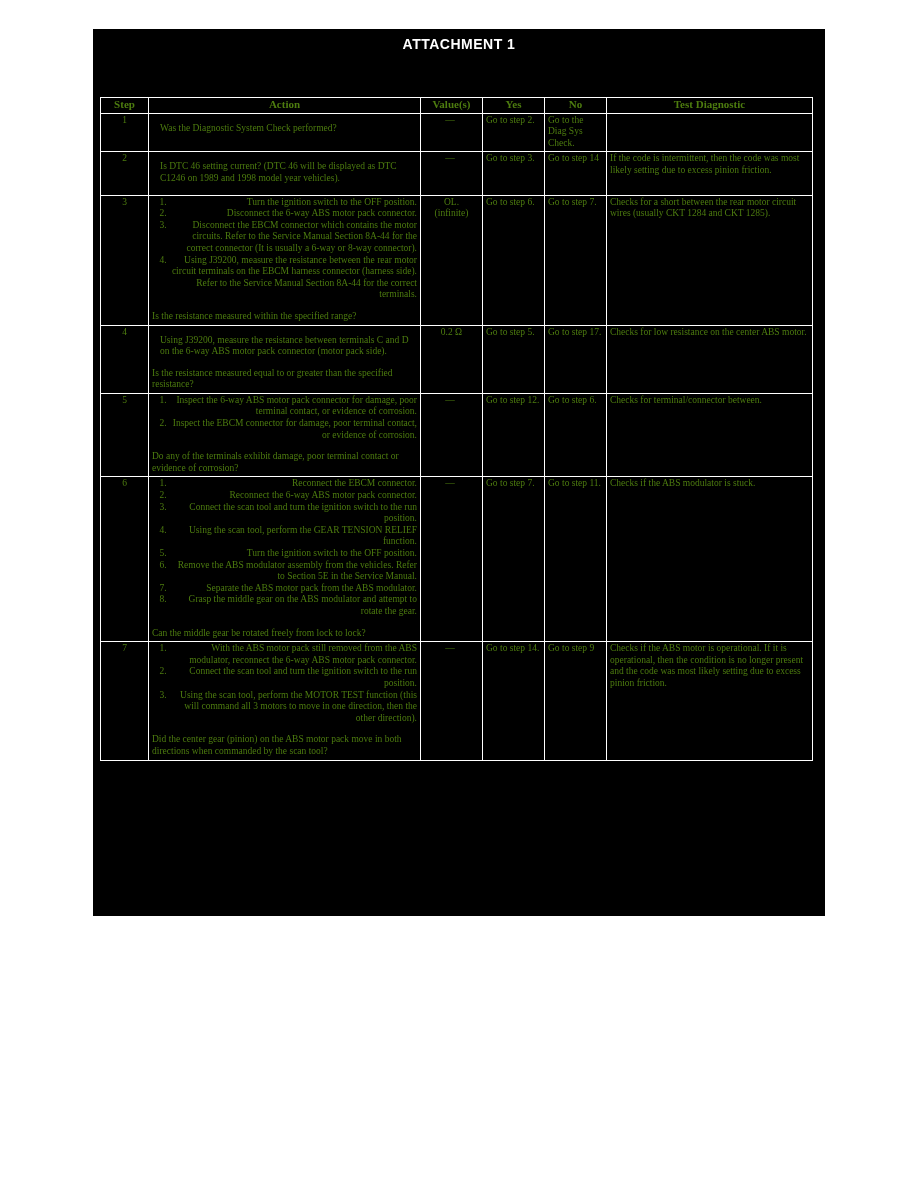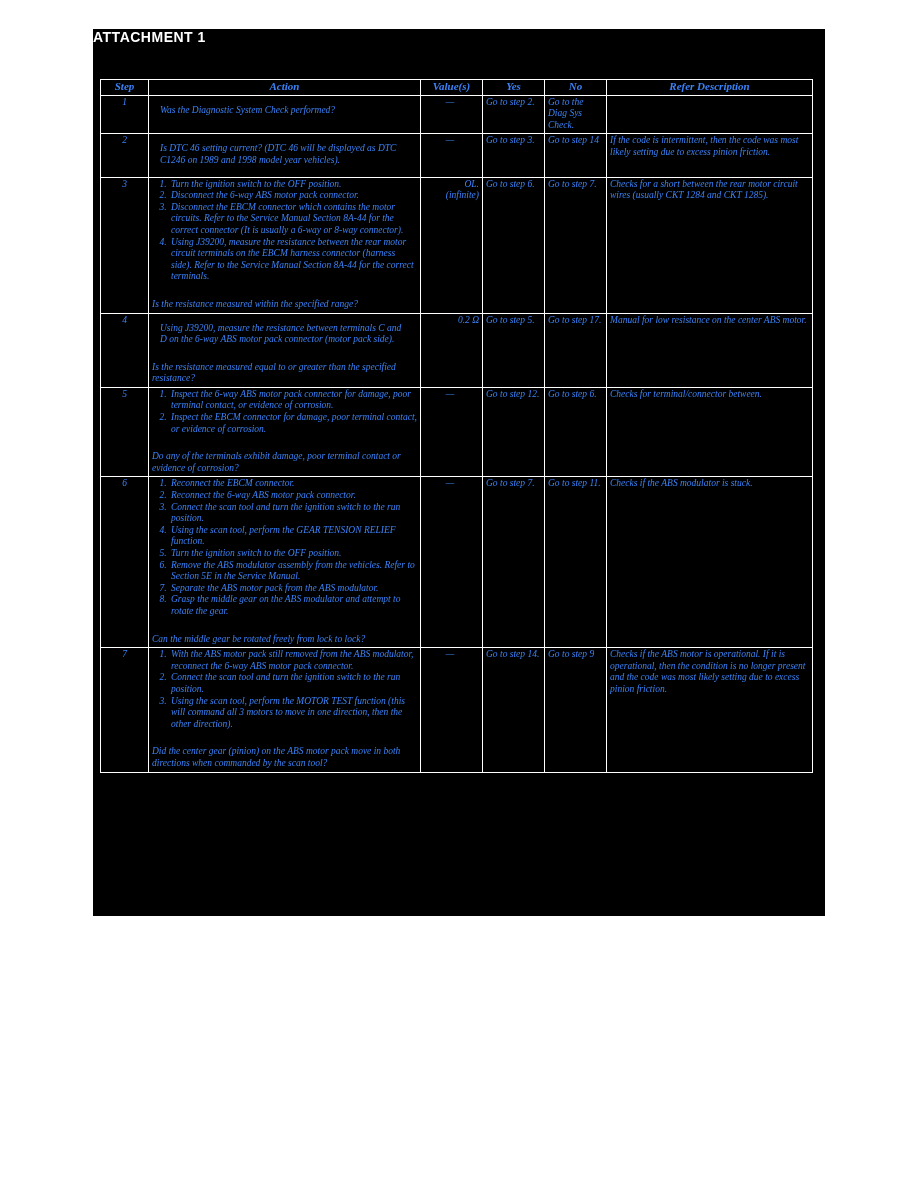--- a/index.html
+++ b/index.html
@@ -23,35 +23,36 @@
   #sheet {
     position: absolute;
     left: 93px;
     top: 29px;
     width: 732px;
     height: 887px;
     background: #000000;
     color: #ffffff;
   }
   #attachment-title {
+    text-align: center;
     font-family: "Liberation Sans", sans-serif;
     font-weight: bold;
     font-size: 14px;
     letter-spacing: 0.5px;
+    padding-top: 7px;
     color: #ffffff;
   }
   table.diag {
     position: absolute;
     left: 7px;
-    top: 50px;
+    top: 68px;
     width: 712px;
     border-collapse: collapse;
     table-layout: fixed;
-    color: #3b82f6;
-    font-style: italic;
+    color: #4d7c0f;
   }
   table.diag td, table.diag th {
     border: 1px solid #ffffff;
     vertical-align: top;
     padding: 1px 3px 2px 3px;
     font-size: 9.5px;
     line-height: 11.6px;
     font-family: "Liberation Serif", serif;
   }
   table.diag thead th {
@@ -70,38 +71,39 @@
 
   td.step {
     text-align: center;
     font-size: 10px;
     padding-top: 2px;
   }
   td.value, td.yes, td.no {
     font-size: 9.5px;
   }
   td.value {
-    text-align: right;
+    text-align: center;
     padding-left: 5px;
   }
   td.value.dash, td.value.center {
     text-align: center;
     padding-left: 0;
   }
   ol.steps {
     margin: 0;
     padding-left: 17px;
     list-style-type: decimal;
+    text-align: right;
   }
   ol.steps li {
     margin: 0 0 0 0;
     padding: 0 0 0 2px;
   }
   p.q {
-    margin: 16px 0 0 0;
+    margin: 10px 0 0 0;
   }
   p.plain {
     margin: 8px;
   }
   .nb { white-space: pre-line; }
 </style>
 </head>
 <body>
 
 <div id="page">
@@ -118,21 +120,21 @@
         <col class="c-no">
         <col class="c-test">
       </colgroup>
       <thead>
         <tr>
           <th>Step</th>
           <th>Action</th>
           <th>Value(s)</th>
           <th>Yes</th>
           <th>No</th>
-          <th>Refer Description</th>
+          <th>Test Diagnostic</th>
         </tr>
       </thead>
       <tbody id="tbody">
           <tr>
             <td class="step">1</td>
             <td class="action">
               <p class="plain">Was the Diagnostic System Check performed?</p>
             </td>
             <td class="value nb dash">—</td>
             <td class="yes">Go to step 2.</td>
@@ -168,21 +170,21 @@
           </tr>
           <tr>
             <td class="step">4</td>
             <td class="action">
               <p class="plain">Using J39200, measure the resistance between terminals C and D on the 6-way ABS motor pack connector (motor pack side).</p>
               <p class="q">Is the resistance measured equal to or greater than the specified resistance?</p>
             </td>
             <td class="value nb">0.2 Ω</td>
             <td class="yes">Go to step 5.</td>
             <td class="no">Go to step 17.</td>
-            <td class="test">Manual for low resistance on the center ABS motor.</td>
+            <td class="test">Checks for low resistance on the center ABS motor.</td>
           </tr>
           <tr>
             <td class="step">5</td>
             <td class="action">
               <ol class="steps">
                 <li>Inspect the 6-way ABS motor pack connector for damage, poor  terminal contact, or evidence of corrosion.</li>
                 <li>Inspect the EBCM connector for damage, poor terminal contact, or evidence of corrosion.</li>
               </ol>
               <p class="q">Do any of the terminals exhibit damage, poor terminal contact or evidence of corrosion?</p>
             </td>

